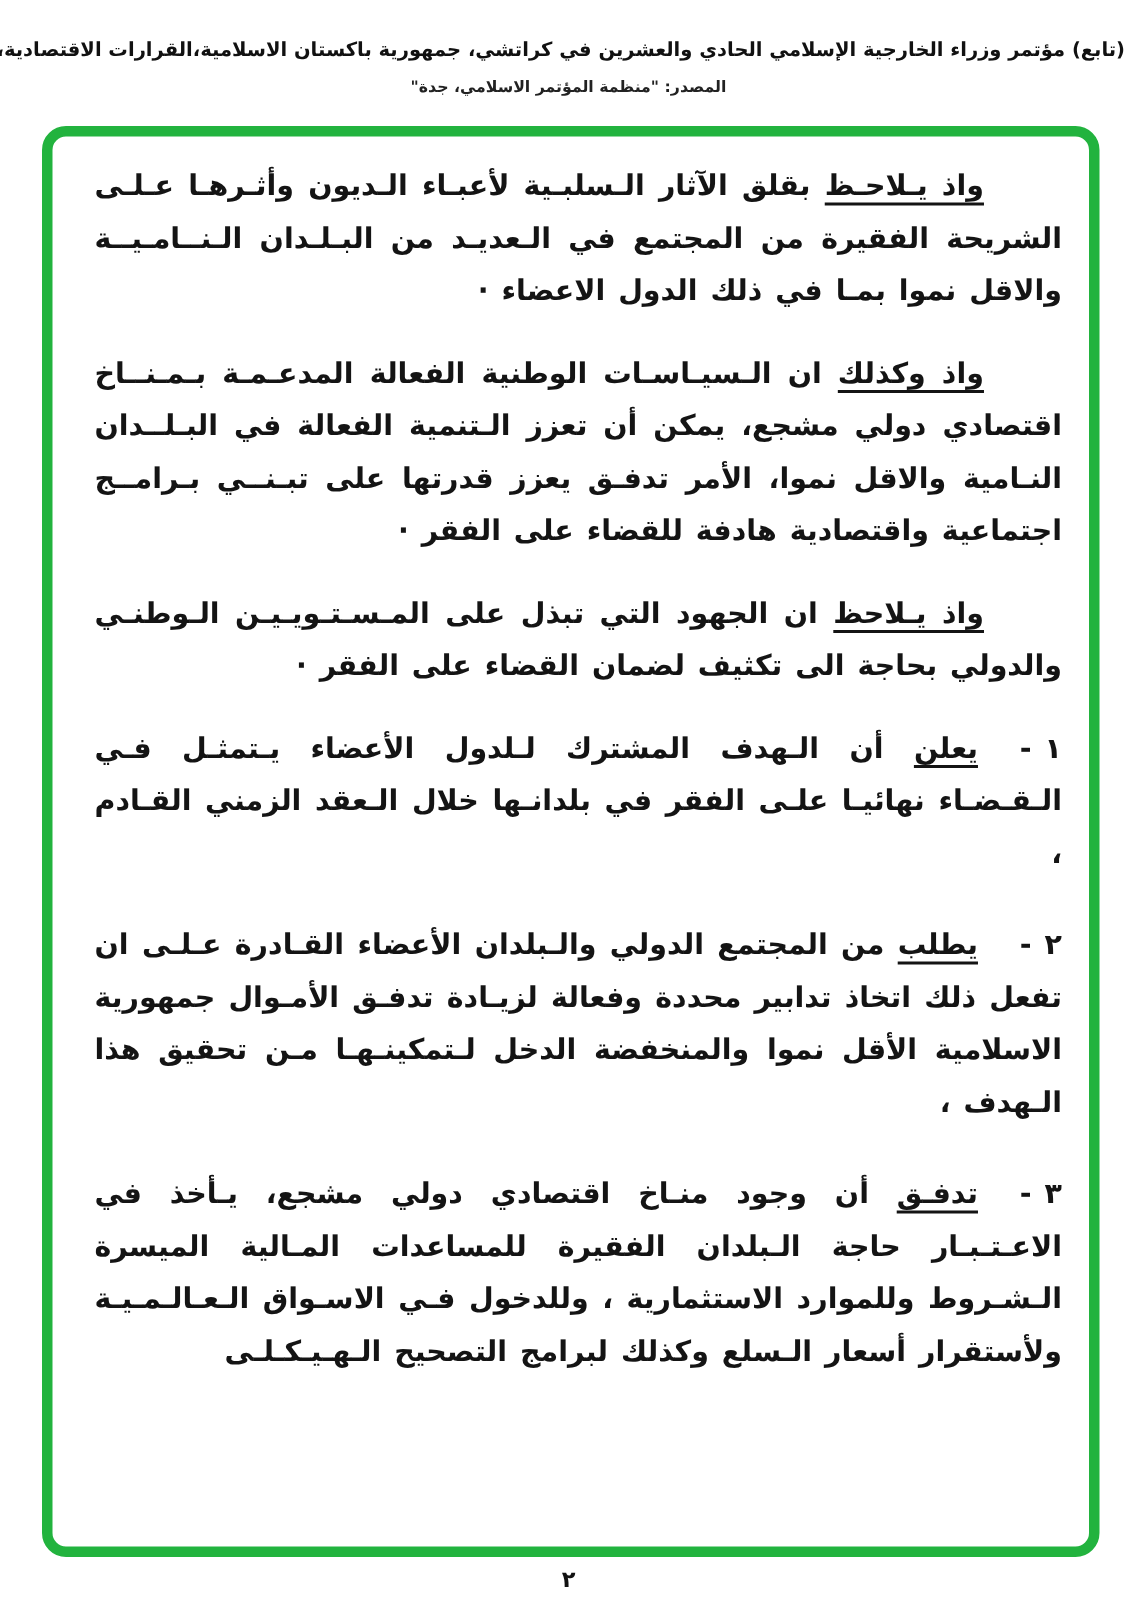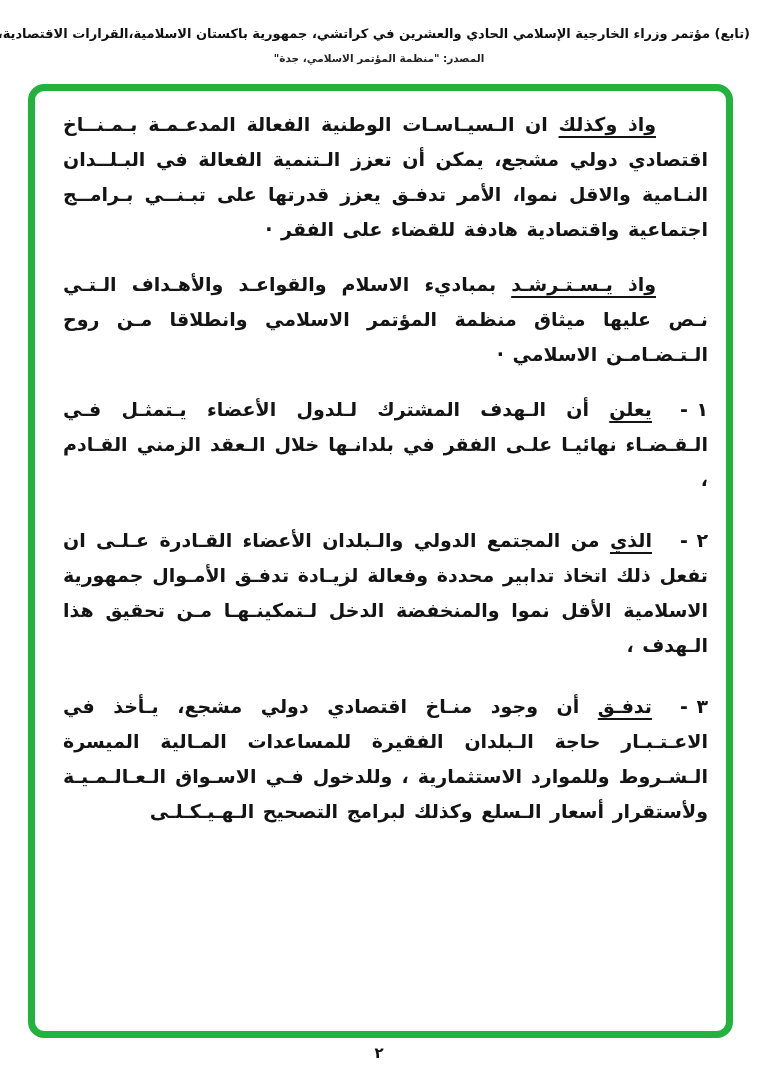--- a/index.html
+++ b/index.html
@@ -88,41 +88,45 @@
 <body>
 
 <div class="page">
 
   <div class="hdr1">(تابع) مؤتمر وزراء الخارجية الإسلامي الحادي والعشرين في كراتشي، جمهورية باكستان الاسلامية،القرارات الاقتصادية، القرار الرقم ٢١/١١ -٦٠ق</div>
   <div class="hdr2">المصدر: "منظمة المؤتمر الاسلامي، جدة"</div>
 
   <div class="doc-box" style="border-color: rgb(34, 179, 62);">
     <div class="doc-content">
 
+      <p class="para">
+        <span class="lead">واذ يـلاحـظ</span>
+        <span class="ptxt">بقلق الآثار الـسلبـية لأعبـاء الـديون وأثـرهـا عـلـى الشريحة الفقيرة من المجتمع في الـعديـد من البـلـدان الـنــامـيــة والاقل نموا بمـا في ذلك الدول الاعضاء ·</span>
+      </p>
 
       <p class="para">
         <span class="lead">واذ وكذلك</span>
         <span class="ptxt">ان الـسيـاسـات الوطنية الفعالة المدعـمـة بـمـنــاخ اقتصادي دولي مشجع، يمكن أن تعزز الـتنمية الفعالة في البـلــدان النـامية والاقل نموا، الأمر تدفـق يعزز قدرتها على تبـنــي بـرامــج اجتماعية واقتصادية هادفة للقضاء على الفقر ·</span>
       </p>
 
+      <p class="para">
+        <span class="lead">واذ يـلاحظ</span>
+        <span class="ptxt">ان الجهود التي تبذل على المـسـتـويـيـن الـوطنـي والدولي بحاجة الى تكثيف لضمان القضاء على الفقر ·</span>
+      </p>
 
-      <p class="para">
-        <span class="lead">واذ يـسـتـرشـد</span>
-        <span class="ptxt">بمباديء الاسلام والقواعـد والأهـداف الـتـي نـص عليها ميثاق منظمة المؤتمر الاسلامي وانطلاقا مـن روح الـتـضـامـن الاسلامي ·</span>
-      </p>
 
       <p class="item first">
         <span class="num">١ -</span>
         <span class="lead">يعلن</span>
         <span class="ptxt">أن الـهدف المشترك لـلدول الأعضاء يـتمثـل فـي الـقـضـاء نهائيـا علـى الفقر في بلدانـها خلال الـعقد الزمني القـادم ،</span>
       </p>
 
       <p class="item">
         <span class="num">٢ -</span>
-        <span class="lead">الذي</span>
+        <span class="lead">يطلب</span>
         <span class="ptxt">من المجتمع الدولي والـبلدان الأعضاء القـادرة عـلـى ان تفعل ذلك اتخاذ تدابير محددة وفعالة لزيـادة تدفـق الأمـوال جمهورية الاسلامية الأقل نموا والمنخفضة الدخل لـتمكينـهـا مـن تحقيق هذا الـهدف ،</span>
       </p>
 
       <p class="item">
         <span class="num">٣ -</span>
         <span class="lead">تدفـق</span>
         <span class="ptxt">أن وجود منـاخ اقتصادي دولي مشجع، يـأخذ في الاعـتـبـار حاجة الـبلدان الفقيرة للمساعدات المـالية الميسرة الـشـروط وللموارد الاستثمارية ، وللدخول فـي الاسـواق الـعـالـمـيـة ولأستقرار أسعار الـسلع وكذلك لبرامج التصحيح الـهـيـكـلـى</span>
       </p>
 
     </div>

